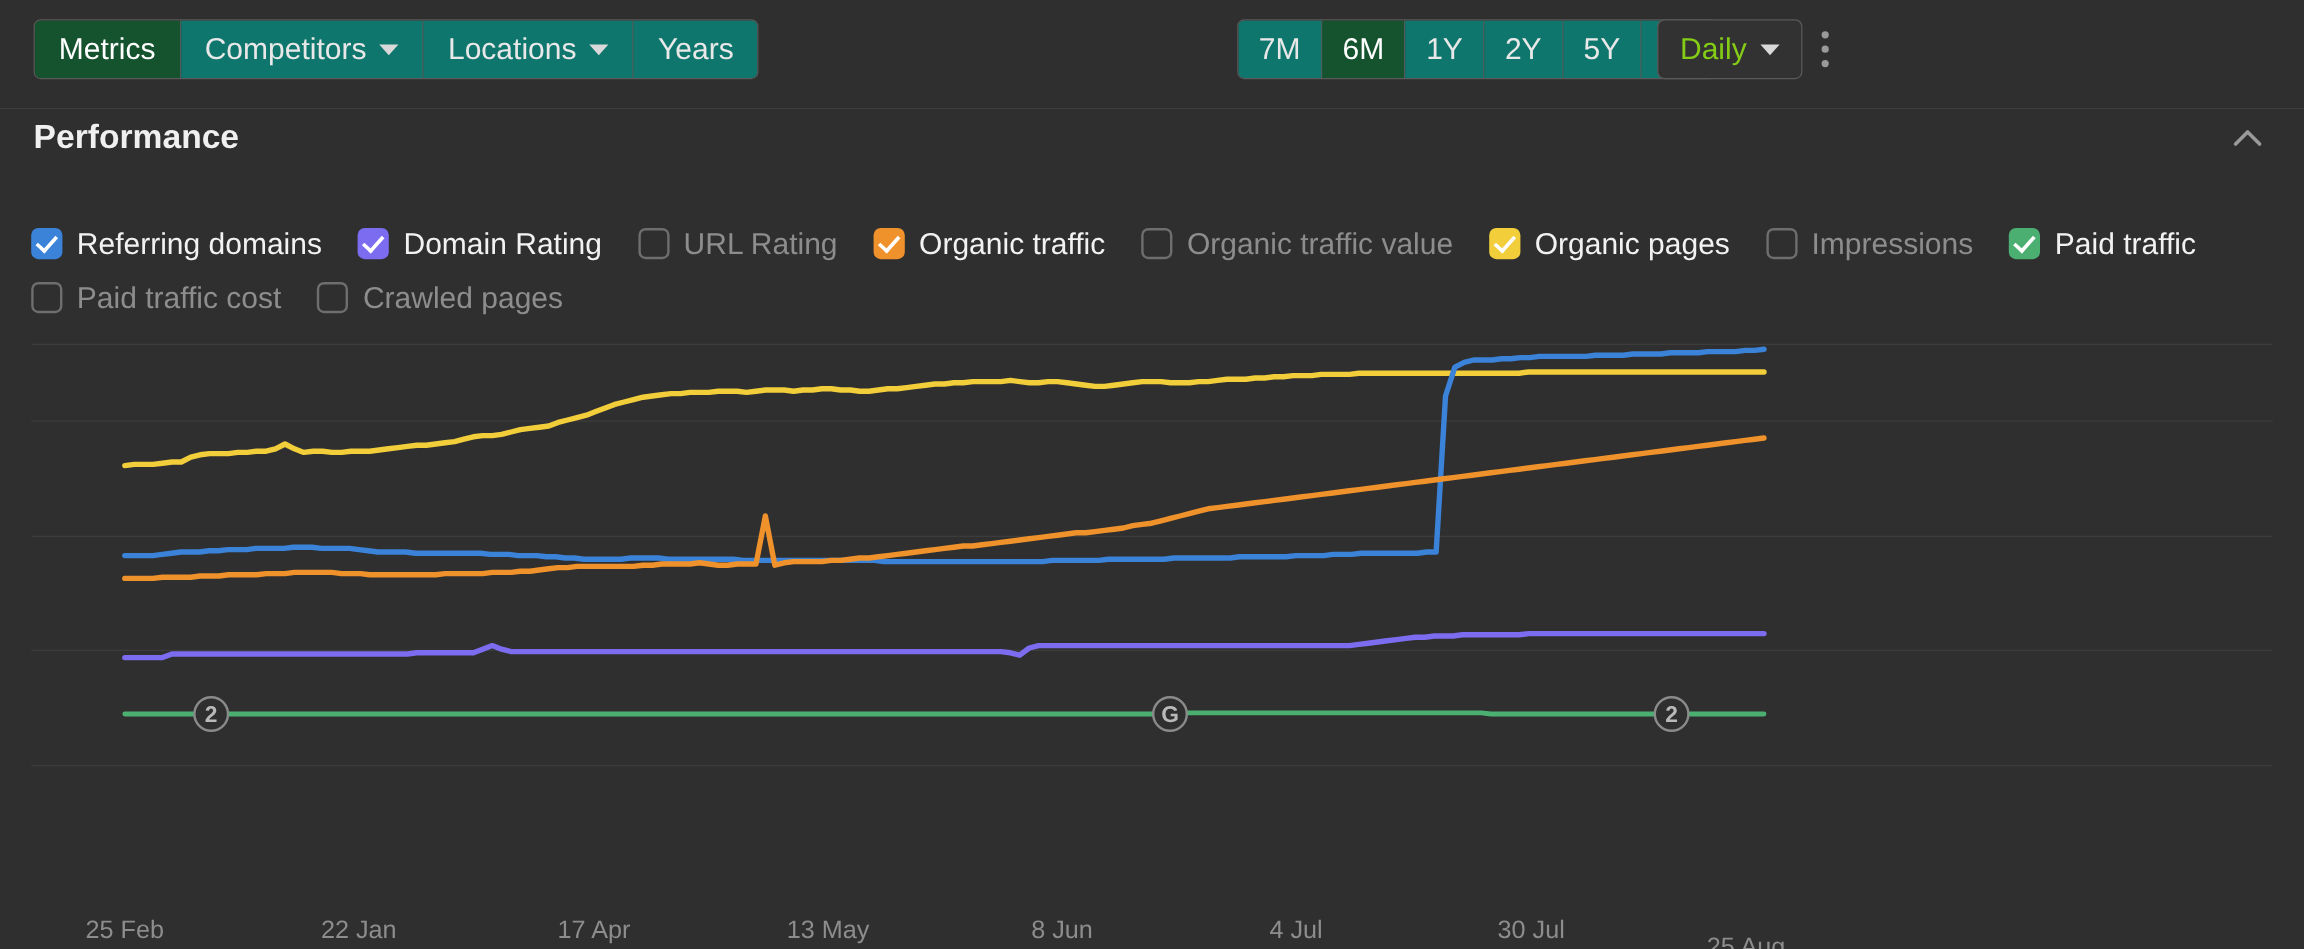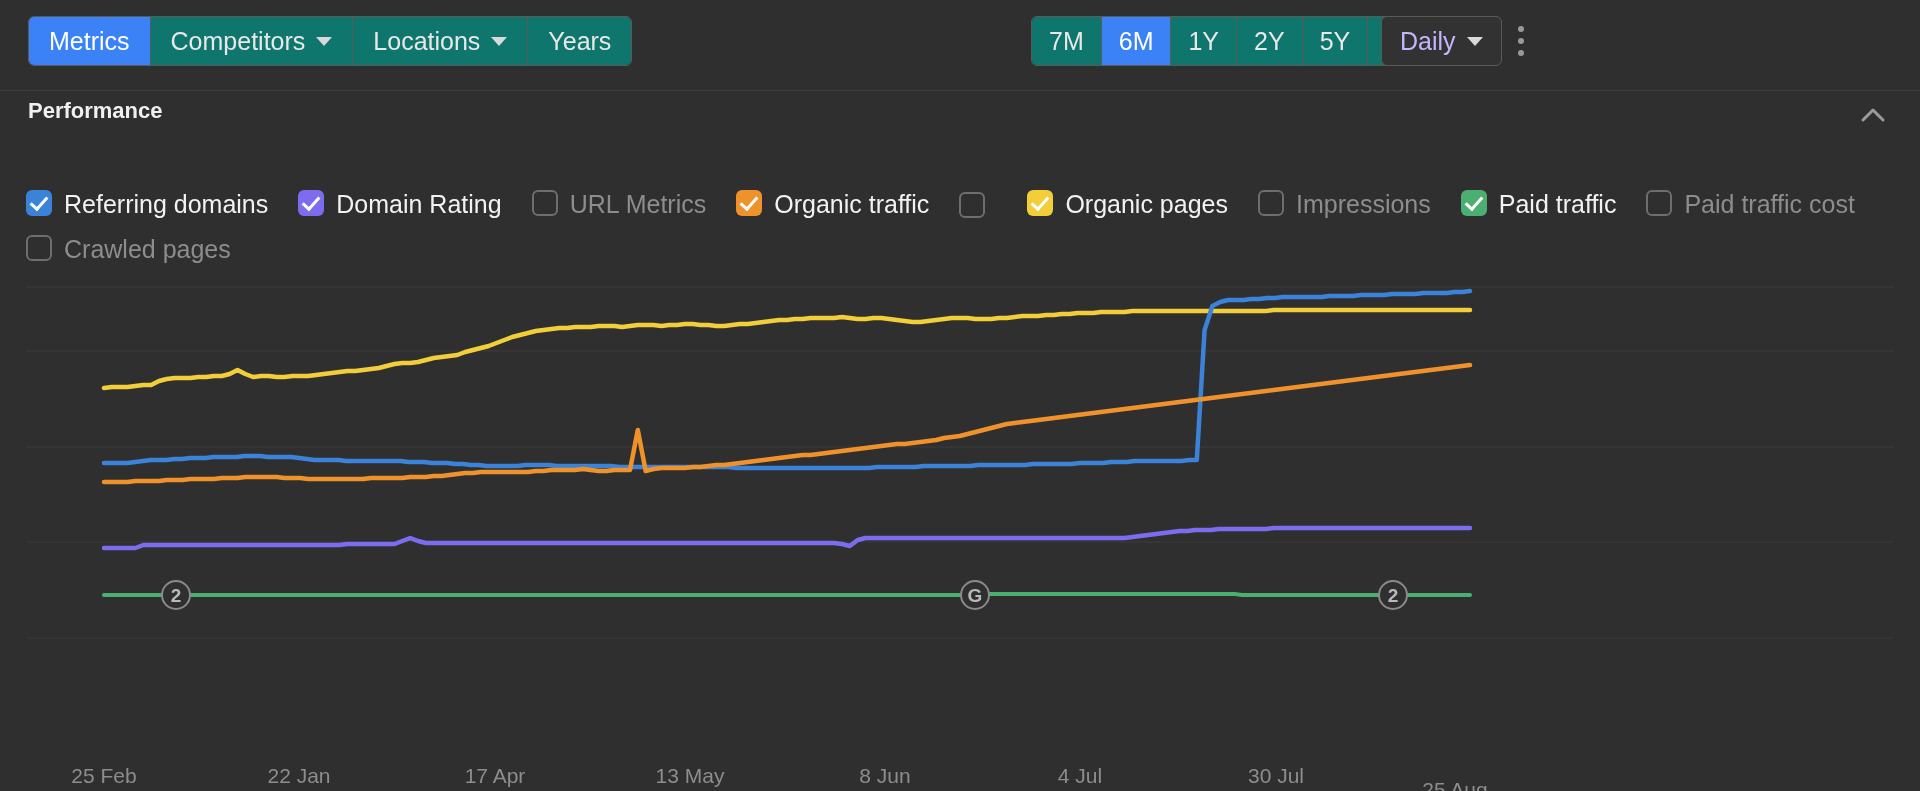--- a/index.html
+++ b/index.html
@@ -37,21 +37,21 @@
     height: 100%;
     color: #e8e8e8;
     font-size: 25px;
     background: #0f766e;
     border-right: 1px solid #5a5a5a;
     white-space: nowrap;
     cursor: pointer;
     user-select: none;
   }
   .seg-btn:last-child { border-right: none; }
-  .seg-btn.active { background: #3b82f6; color: #ffffff; align-items: center; }
+  .seg-btn.active { background: #14532d; color: #ffffff; align-items: center; }
   .caret {
     display: inline-block;
     margin-left: 11px;
     width: 0; height: 0;
     border-left: 8px solid transparent;
     border-right: 8px solid transparent;
     border-top: 9px solid #d9d9d9;
   }
   #metrics-group { left: 28px; top: 16px; }
   #range-group { left: 1031px; top: 16px; }
@@ -59,40 +59,40 @@
 
   .pill-btn {
     position: absolute;
     left: 1381px; top: 16px;
     height: 50px;
     display: flex; align-items: center;
     padding: 0 18px;
     border: 1px solid #5a5a5a;
     border-radius: 6px;
     background: #323232;
-    color: #c4b5fd;
+    color: #84cc16;
     font-size: 25px;
     cursor: pointer;
     user-select: none;
   }
   .kebab {
     position: absolute;
     left: 1508px; top: 20px;
     width: 26px; height: 42px;
     display: flex; flex-direction: column;
     align-items: center; justify-content: center;
     gap: 6px;
     cursor: pointer;
   }
   .kebab i { width: 6px; height: 6px; border-radius: 50%; background: #9a9a9a; display: block; }
 
   
   .section-title {
     position: absolute; left: 28px; top: 98px;
-    font-size: 22px; font-weight: bold; color: #f0f0f0;
+    font-size: 28px; font-weight: bold; color: #f0f0f0;
   }
   .collapse-chevron {
     position: absolute; left: 1856px; top: 100px;
     width: 34px; height: 30px; cursor: pointer;
   }
 
   
   .legend {
     position: absolute; left: 26px; top: 190px;
     width: 1880px;
@@ -219,28 +219,29 @@
       <div class="legend-item on">
         <span class="cbox on" style="background: rgb(59, 130, 217);"></span>
         <span class="legend-label">Referring domains</span>
       </div>
       <div class="legend-item on">
         <span class="cbox on" style="background: rgb(124, 109, 240);"></span>
         <span class="legend-label">Domain Rating</span>
       </div>
       <div class="legend-item">
         <span class="cbox"></span>
-        <span class="legend-label">URL Metrics</span>
+        <span class="legend-label">URL Rating</span>
       </div>
       <div class="legend-item on">
         <span class="cbox on" style="background: rgb(240, 146, 43);"></span>
         <span class="legend-label">Organic traffic</span>
       </div>
       <div class="legend-item">
         <span class="cbox"></span>
+        <span class="legend-label">Organic traffic value</span>
       </div>
       <div class="legend-item on">
         <span class="cbox on" style="background: rgb(242, 206, 58);"></span>
         <span class="legend-label">Organic pages</span>
       </div>
       <div class="legend-item">
         <span class="cbox"></span>
         <span class="legend-label">Impressions</span>
       </div>
       <div class="legend-item on">

